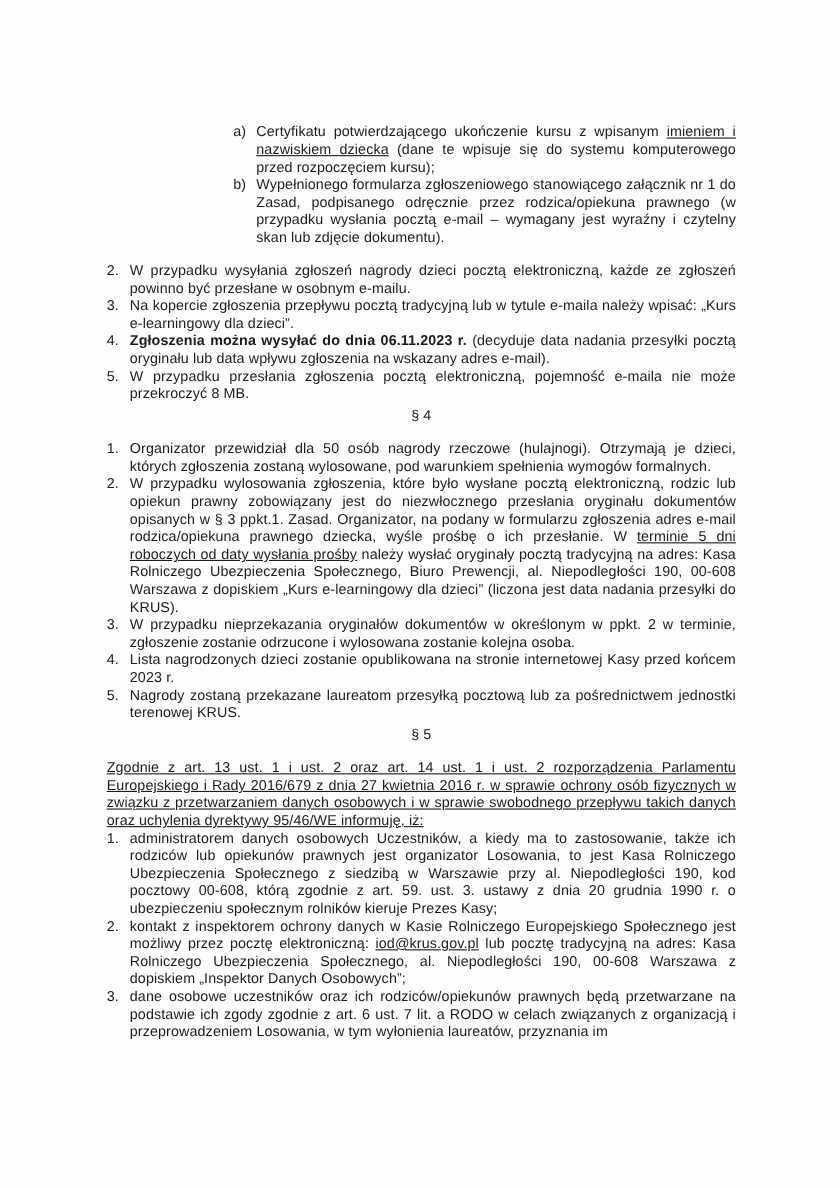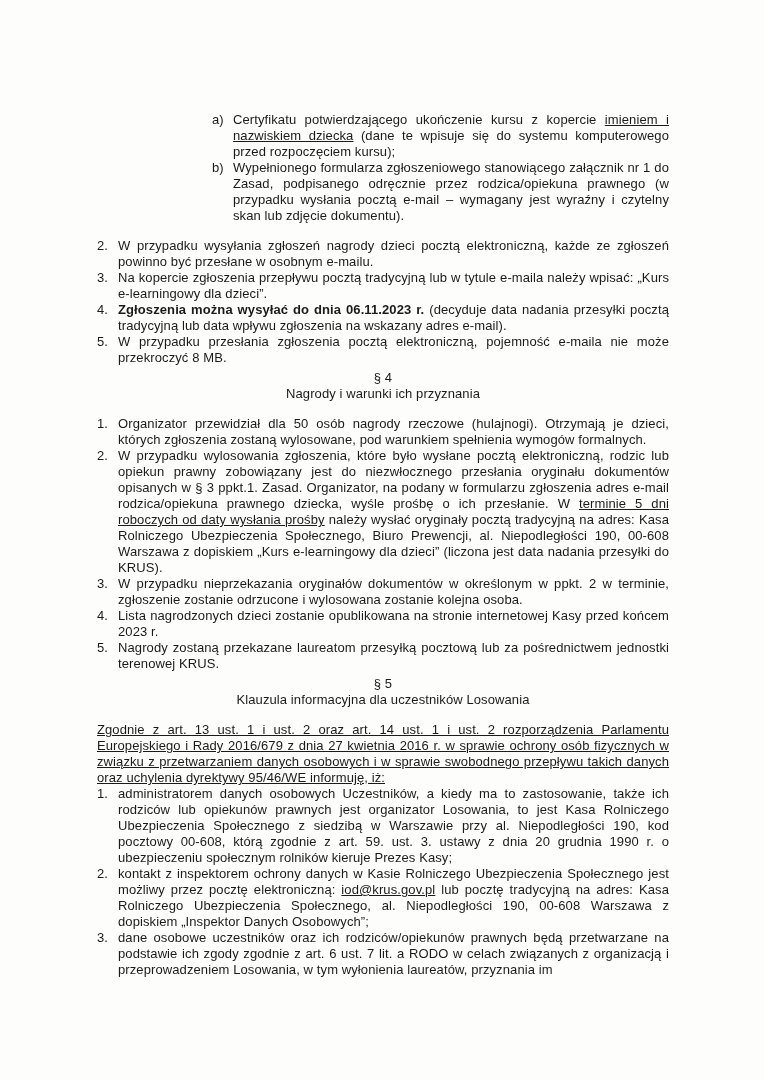--- a/index.html
+++ b/index.html
@@ -60,50 +60,49 @@
 </style>
 </head>
 <body>
 
 <div class="page">
   <div class="content">
 
     <div class="sub-list">
         <div class="li">
           <span class="num">a)</span>
-          <span class="txt"><span>Certyfikatu potwierdzającego ukończenie kursu z kopercie </span><span class="seg-u">imieniem i nazwiskiem dziecka</span><span> (dane te wpisuje się do systemu komputerowego przed rozpoczęciem kursu);</span></span>
+          <span class="txt"><span>Certyfikatu potwierdzającego ukończenie kursu z wpisanym </span><span class="seg-u">imieniem i nazwiskiem dziecka</span><span> (dane te wpisuje się do systemu komputerowego przed rozpoczęciem kursu);</span></span>
         </div>
         <div class="li">
           <span class="num">b)</span>
           <span class="txt"><span>Wypełnionego formularza zgłoszeniowego stanowiącego załącznik nr 1 do Zasad, podpisanego odręcznie przez rodzica/opiekuna prawnego (w przypadku wysłania pocztą e-mail – wymagany jest wyraźny i czytelny skan lub zdjęcie dokumentu).</span></span>
         </div>
       </div>
 
     <div class="list">
         <div class="li">
           <span class="num">2.</span>
           <span class="txt"><span>W przypadku wysyłania zgłoszeń nagrody dzieci pocztą elektroniczną, każde ze zgłoszeń powinno być przesłane w osobnym e-mailu.</span></span>
         </div>
         <div class="li">
           <span class="num">3.</span>
           <span class="txt"><span>Na kopercie zgłoszenia przepływu pocztą tradycyjną lub w tytule e-maila należy wpisać: „Kurs e-learningowy dla dzieci”.</span></span>
         </div>
         <div class="li">
           <span class="num">4.</span>
-          <span class="txt"><span class="seg-b">Zgłoszenia można wysyłać do dnia 06.11.2023 r.</span><span> (decyduje data nadania przesyłki pocztą tradycyjną lub data wpływu zgłoszenia na wskazany adres e-mail).</span></span>
+          <span class="txt"><span class="seg-b">Zgłoszenia można wysyłać do dnia 06.11.2023 r.</span><span> (decyduje data nadania przesyłki pocztą oryginału lub data wpływu zgłoszenia na wskazany adres e-mail).</span></span>
         </div>
         <div class="li">
           <span class="num">5.</span>
           <span class="txt"><span>W przypadku przesłania zgłoszenia pocztą elektroniczną, pojemność e-maila nie może przekroczyć 8 MB.</span></span>
         </div>
       </div>
 
     <div class="heading">
       <div>§ 4</div>
-      <div>Nagrody i warunki ich przyznania</div>
     </div>
 
     <div class="list">
         <div class="li">
           <span class="num">1.</span>
           <span class="txt"><span>Organizator przewidział dla 50 osób nagrody rzeczowe (hulajnogi). Otrzymają je dzieci, których zgłoszenia zostaną wylosowane, pod warunkiem spełnienia wymogów formalnych.</span></span>
         </div>
         <div class="li">
           <span class="num">2.</span>
           <span class="txt"><span>W przypadku wylosowania zgłoszenia, które było wysłane pocztą elektroniczną, rodzic lub opiekun prawny zobowiązany jest do niezwłocznego przesłania oryginału dokumentów opisanych w § 3 ppkt.1. Zasad. Organizator, na podany w formularzu zgłoszenia adres e-mail rodzica/opiekuna prawnego dziecka, wyśle prośbę o ich przesłanie. W </span><span class="seg-u">terminie 5 dni roboczych od daty wysłania prośby</span><span> należy wysłać oryginały pocztą tradycyjną na adres: Kasa Rolniczego Ubezpieczenia Społecznego, Biuro Prewencji, al. Niepodległości 190, 00-608 Warszawa z dopiskiem „Kurs e-learningowy dla dzieci” (liczona jest data nadania przesyłki do KRUS).</span></span>
@@ -117,33 +116,32 @@
           <span class="txt"><span>Lista nagrodzonych dzieci zostanie opublikowana na stronie internetowej Kasy przed końcem 2023 r.</span></span>
         </div>
         <div class="li">
           <span class="num">5.</span>
           <span class="txt"><span>Nagrody zostaną przekazane laureatom przesyłką pocztową lub za pośrednictwem jednostki terenowej KRUS.</span></span>
         </div>
       </div>
 
     <div class="heading">
       <div>§ 5</div>
-      <div>Klauzula informacyjna dla uczestników Losowania</div>
     </div>
 
     <p class="para">Zgodnie z art. 13 ust. 1 i ust. 2 oraz art. 14 ust. 1 i ust. 2 rozporządzenia Parlamentu Europejskiego i Rady 2016/679 z dnia 27 kwietnia 2016 r. w sprawie ochrony osób fizycznych w związku z przetwarzaniem danych osobowych i w sprawie swobodnego przepływu takich danych oraz uchylenia dyrektywy 95/46/WE informuję, iż:</p>
 
     <div class="list">
         <div class="li">
           <span class="num">1.</span>
           <span class="txt"><span>administratorem danych osobowych Uczestników, a kiedy ma to zastosowanie, także ich rodziców lub opiekunów prawnych jest organizator Losowania, to jest Kasa Rolniczego Ubezpieczenia Społecznego z siedzibą w Warszawie przy al. Niepodległości 190, kod pocztowy 00-608, którą zgodnie z art. 59. ust. 3. ustawy z dnia 20 grudnia 1990 r. o ubezpieczeniu społecznym rolników kieruje Prezes Kasy;</span></span>
         </div>
         <div class="li">
           <span class="num">2.</span>
-          <span class="txt"><span>kontakt z inspektorem ochrony danych w Kasie Rolniczego Ubezpieczenia Społecznego jest możliwy przez pocztę elektroniczną: </span><span class="seg-u">iod@krus.gov.pl</span><span> lub pocztę tradycyjną na adres: Kasa Rolniczego Ubezpieczenia Społecznego, al. Niepodległości 190, 00-608 Warszawa z dopiskiem „Inspektor Danych Osobowych”;</span></span>
+          <span class="txt"><span>kontakt z inspektorem ochrony danych w Kasie Rolniczego Europejskiego Społecznego jest możliwy przez pocztę elektroniczną: </span><span class="seg-u">iod@krus.gov.pl</span><span> lub pocztę tradycyjną na adres: Kasa Rolniczego Ubezpieczenia Społecznego, al. Niepodległości 190, 00-608 Warszawa z dopiskiem „Inspektor Danych Osobowych”;</span></span>
         </div>
         <div class="li">
           <span class="num">3.</span>
           <span class="txt"><span>dane osobowe uczestników oraz ich rodziców/opiekunów prawnych będą przetwarzane na podstawie ich zgody zgodnie z art. 6 ust. 7 lit. a RODO w celach związanych z organizacją i przeprowadzeniem Losowania, w tym wyłonienia laureatów, przyznania im</span></span>
         </div>
       </div>
 
   </div>
 </div>
 

